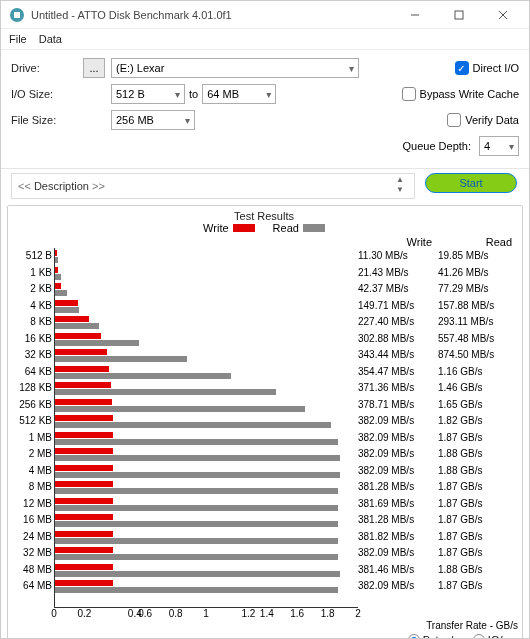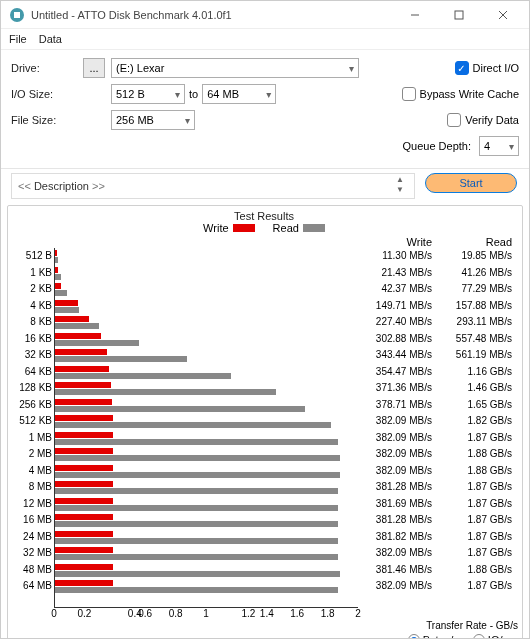--- a/index.html
+++ b/index.html
@@ -26,21 +26,21 @@
   .chk { width: 14px; height: 14px; border: 1px solid #888; border-radius: 3px; display: inline-flex; align-items: center; justify-content: center; }
   .chk.checked { background: #086de3; border-color: #086de3; color: #fff; font-size: 10px; }
   .toword { margin: 0 4px; }
 
   
   .desc-area { display: flex; align-items: center; margin: 4px 10px 6px; border: 1px solid #ddd; padding: 2px 6px; height: 26px; }
   .desc-label { color: #333; }
   .angle { color: #777; }
   .spinner { margin-left: auto; width: 16px; display:flex; flex-direction:column; }
   .spinbtn { height: 10px; font-size:8px; color:#666; text-align:center; line-height:8px; }
-  .start-btn { width: 92px; height: 20px; border: 1px solid #0a7de0; border-radius: 10px; display:flex; align-items:center; justify-content:center; color:#0a5bbb; background:#fdba74; }
+  .start-btn { width: 92px; height: 20px; border: 1px solid #0a7de0; border-radius: 10px; display:flex; align-items:center; justify-content:center; color:#0a5bbb; background:#84cc16; }
 
   
   .results { flex: 1; margin: 0 6px 4px; border: 1px solid #d0d0d0; border-radius: 2px; padding: 2px 4px 2px 2px; display:flex; flex-direction:column; }
   .results-header { text-align: center; font-size: 11px; color:#222; padding-top:2px;}
   .legend { display:flex; justify-content:center; gap:18px; margin-bottom:2px; }
   .legend-item { display:flex; align-items:center; gap:4px; font-size:11px; }
   .swatch { width: 22px; height: 8px; }
   .swatch.write { background:#e30000;}
   .swatch.read { background:#888;}
   .chart-body { display:flex; flex:1; }
@@ -48,21 +48,21 @@
   .ylabels div { font-size:10px; height:16.5px; line-height:16.5px; }
   .bars { flex: 1; position:relative; border-left:1px solid #333; border-bottom:1px solid #333; }
   .bar-row { height:16.5px; position:relative; }
   .bar-row .bar { position:absolute; height:6px; }
   .bar-row .wbar { top:2px; background:#e30000; }
   .bar-row .rbar { top:9px; background:#888; }
   .axis-labels { position:relative; height:12px; margin-left:44px; }
   .axis-labels span { position:absolute; font-size:10px; transform:translateX(-50%); }
   .xlabel { text-align:right; font-size:10px; margin-left:44px; }
   .numcols { width:160px; display:flex; }
-  .numcol { flex:1; text-align:right; padding-right:6px; font-size:10px; }
+  .numcol { flex:1; padding-right:6px; font-size:10px; }
   .numcol div { height:16.5px; line-height:16.5px; white-space:nowrap; }
   .colheads { display:flex; margin-left:44px;}
   .colheads .spacer-bars { flex:1;}
   .colheads .nh { width:80px; text-align:right; padding-right:6px; font-size:11px;}
   .units-row { display:flex; justify-content:flex-end; gap:14px; padding:3px 10px;}
   .radio { display:flex; align-items:center; gap:3px;}
   .rdot { width:12px; height:12px; border:1px solid #888; border-radius:50%; display:flex; align-items:center; justify-content:center;}
   .rdot .inner { width:6px; height:6px; border-radius:50%; background:#086de3;}
 </style>
 </head>
@@ -318,21 +318,21 @@
           <div>381.46 MB/s</div>
           <div>382.09 MB/s</div>
         </div>
       <div class="numcol" id="rcol">
           <div>19.85 MB/s</div>
           <div>41.26 MB/s</div>
           <div>77.29 MB/s</div>
           <div>157.88 MB/s</div>
           <div>293.11 MB/s</div>
           <div>557.48 MB/s</div>
-          <div>561.19 MB/s</div>
+          <div>874.50 MB/s</div>
           <div>1.16 GB/s</div>
           <div>1.46 GB/s</div>
           <div>1.65 GB/s</div>
           <div>1.82 GB/s</div>
           <div>1.87 GB/s</div>
           <div>1.88 GB/s</div>
           <div>1.88 GB/s</div>
           <div>1.87 GB/s</div>
           <div>1.87 GB/s</div>
           <div>1.87 GB/s</div>

